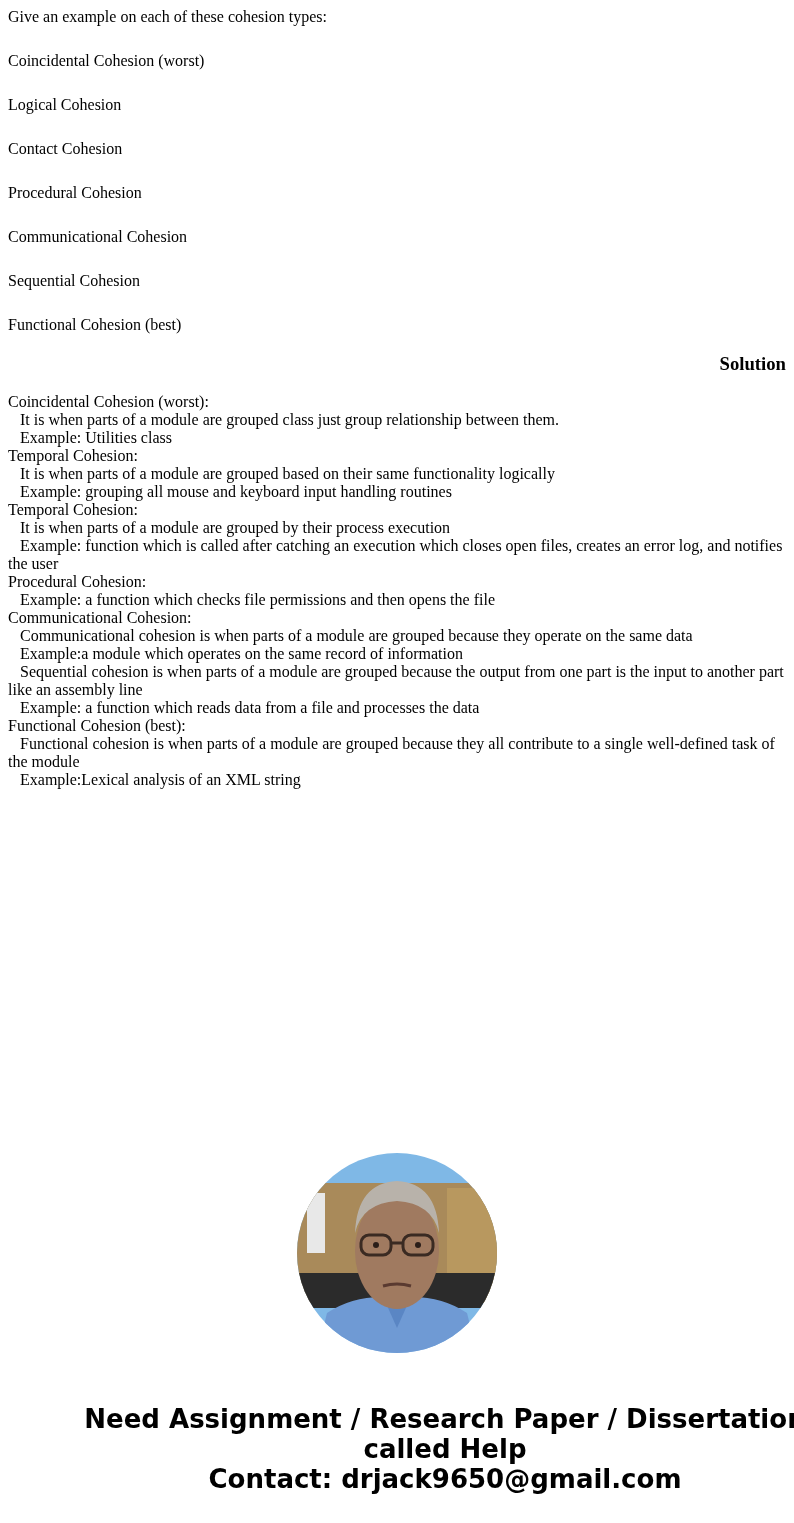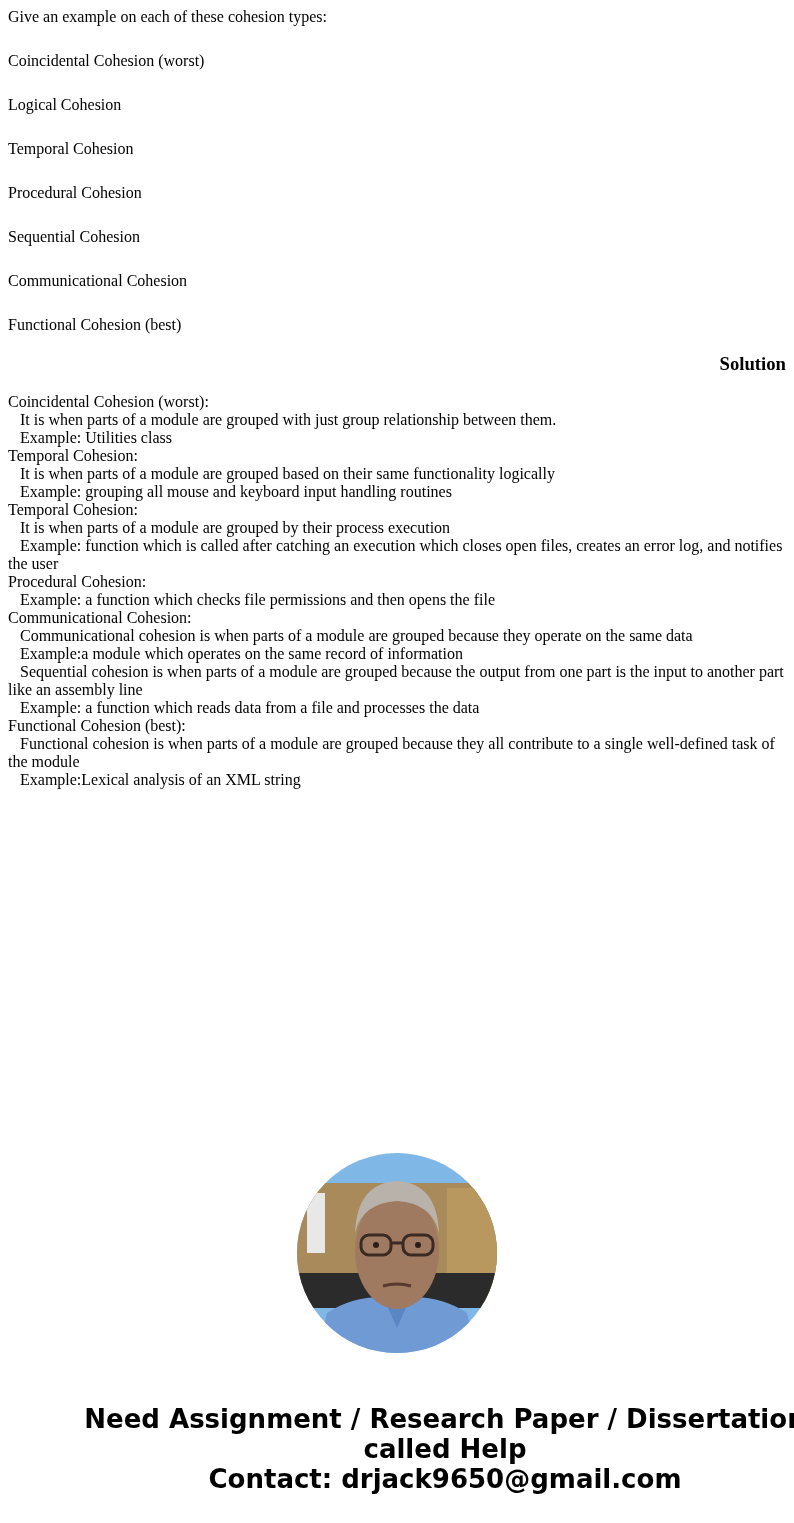--- a/index.html
+++ b/index.html
@@ -46,32 +46,32 @@
     }
     .promo span { display: block; }
   </style>
 </head>
 <body>
 
 <div class="content">
   <p class="q-intro">Give an example on each of these cohesion types:</p>
   <p class="q-item">Coincidental Cohesion (worst)</p>
   <p class="q-item">Logical Cohesion</p>
-  <p class="q-item">Temporal Cohesion</p>
+  <p class="q-item">Contact Cohesion</p>
   <p class="q-item">Procedural Cohesion</p>
+  <p class="q-item">Communicational Cohesion</p>
   <p class="q-item">Sequential Cohesion</p>
-  <p class="q-item">Communicational Cohesion</p>
   <p class="q-item">Functional Cohesion (best)</p>
 
   <h3 class="sol-title">Solution</h3>
 
   <div class="solution">
     <div>
       <span class="sol-head">Coincidental Cohesion (worst):</span>
-      <span class="sol-line">It is when parts of a module are grouped with just group relationship between them.</span>
+      <span class="sol-line">It is when parts of a module are grouped class just group relationship between them.</span>
       <span class="sol-line">Example: Utilities class</span>
     </div>
     <div>
       <span class="sol-head">Temporal Cohesion:</span>
       <span class="sol-line">It is when parts of a module are grouped based on their same functionality logically</span>
       <span class="sol-line">Example: grouping all mouse and keyboard input handling routines</span>
     </div>
     <div>
       <span class="sol-head">Temporal Cohesion:</span>
       <span class="sol-line">It is when parts of a module are grouped by their process execution</span>

